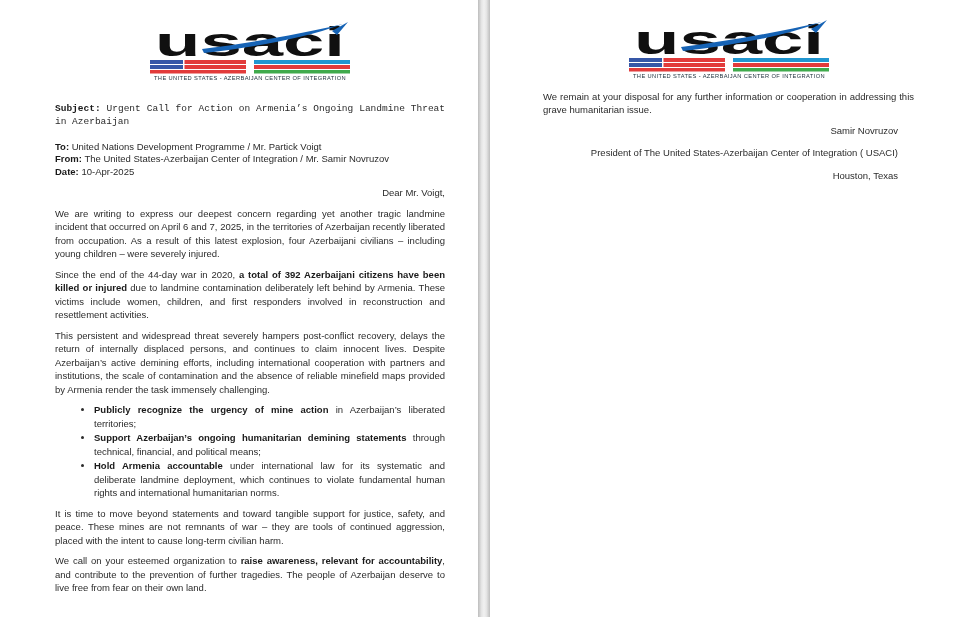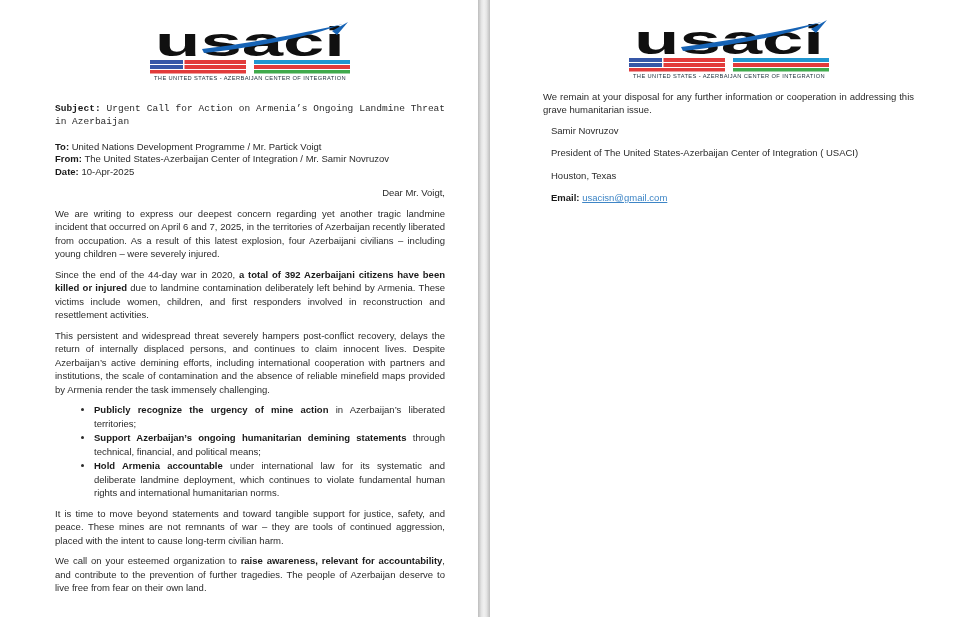--- a/index.html
+++ b/index.html
@@ -23,21 +23,21 @@
   .doc p.left{text-align:right;}
   .b{font-weight:bold;color:#1a1a1a;}
   .lbl{font-weight:bold;color:#1a1a1a;}
   .meta-block{margin:12px 0 8px;}
   .meta-line{line-height:12.5px;text-align:left;}
   .subject-line{margin:0 0 9px;text-align:left;font-family:Liberation Mono, monospace;}
   ul.points{margin:0 0 7px;padding:0 0 0 39px;list-style:disc;}
   ul.points li{text-align:justify;margin:0 0 1px;}
   .closing{margin:0 0 7px;}
   .signoff{margin:26px 0 32px;text-align:left;}
-  .sig p{margin:0 8px 9px;text-align:left;}
+  .sig p{margin:0 16px 9px;text-align:right;}
   .email-link{color:#3d85c6;text-decoration:underline;cursor:pointer;}
   svg text{font-family:"Liberation Sans",sans-serif;}
 </style>
 </head>
 <body>
 
 <div class="spread">
 
   <div class="page page-left doc">
 
@@ -111,17 +111,16 @@
       </svg>
     </div>
 
     <p class="closing">We remain at your disposal for any further information or cooperation in addressing this grave humanitarian issue.</p>
 
 
     <div class="sig">
       <p>Samir Novruzov</p>
       <p>President of The United States-Azerbaijan Center of Integration ( USACI)</p>
       <p>Houston, Texas</p>
-      <p><span class="lbl">Email: </span><a class="email-link">usacisn@gmail.com</a></p>
     </div>
   </div>
 
 </div>
 
 </body></html>

